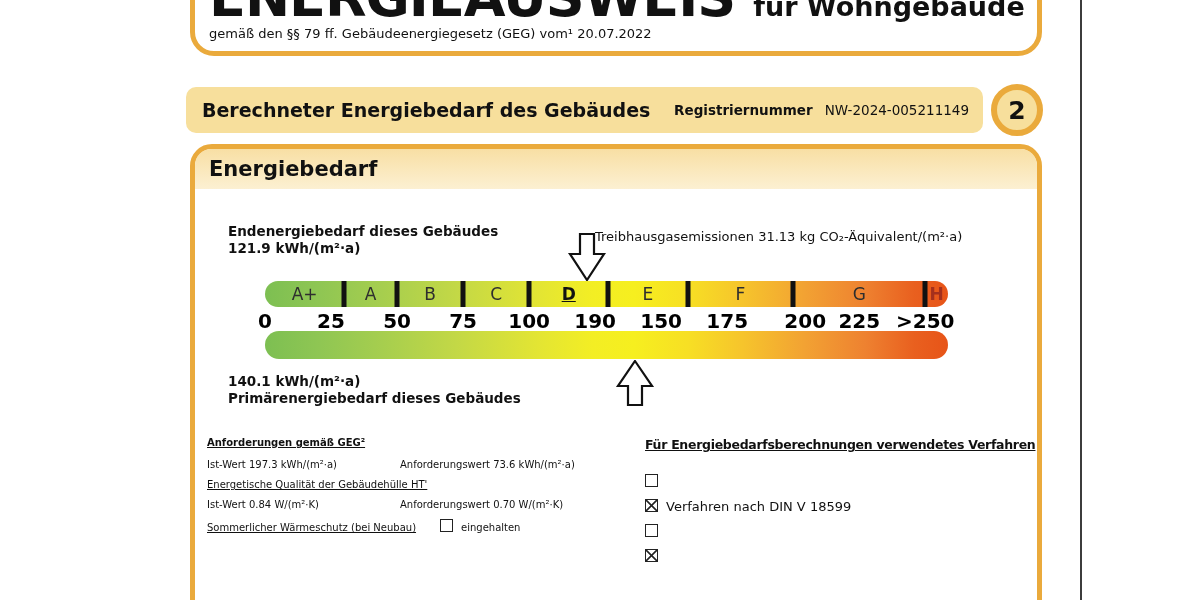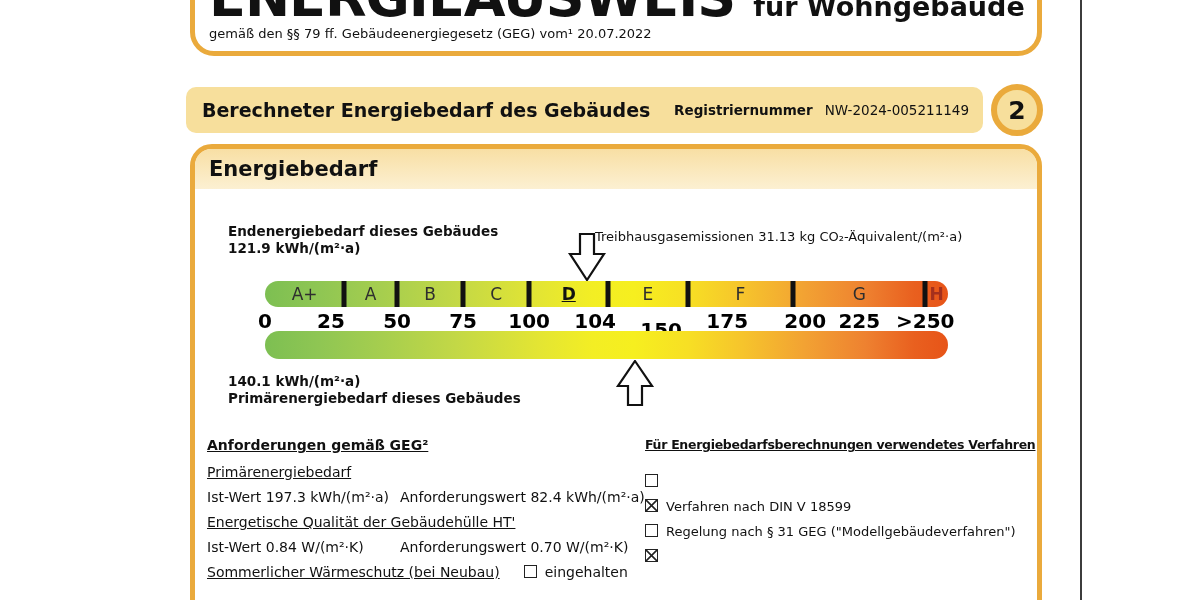--- a/index.html
+++ b/index.html
@@ -65,21 +65,21 @@
   .letter.cur { font-weight:bold; text-decoration:underline; color:#111; }
   .letter.hot { color:#A5301C; font-weight:bold; }
   .number-row { position:absolute; left:0; top:76px; width:100%; height:22px; }
   .num { position:absolute; top:0; transform:translateX(-50%); font-weight:bold; font-size:20px; color:#000; white-space:nowrap; }
   .bottom-band { position:absolute; left:0; top:98px; width:100%; height:28px; border-radius:14px; }
   .arrow { position:absolute; }
   .arrow.down { top:0; }
   .arrow.up { top:127px; }
 
   
-  .req-col  { position:absolute; left:12px;  top:288px; font-size:14px; }
+  .req-col  { position:absolute; left:12px;  top:288px; font-size:10px; }
   .proc-col { position:absolute; left:450px; top:288px; font-size:13px; width:392px; }
   .col-heading { font-weight:bold; text-decoration:underline; margin-bottom:11px; white-space:nowrap; }
   .proc-col .col-heading { margin-bottom:22px; font-size:12.5px; letter-spacing:-0.3px; }
   .req-row { margin-bottom:9px; white-space:nowrap; }
   .ul { text-decoration:underline; }
   .ist { display:inline-block; width:193px; }
   .proc-item { margin-bottom:10px; white-space:nowrap; }
   .cb {
     display:inline-block; width:11px; height:11px; border:1.5px solid #222;
     margin-right:8px; vertical-align:-1px; background-color:#fff;
@@ -148,52 +148,51 @@
           <span class="letter" style="left: 87.007%;">G</span>
           <div class="tick" style="left: 96.6744%;"></div>
           <span class="letter hot" style="left: 98.3372%;">H</span>
         </div>
       <div class="number-row">
           <span class="num" style="left: 0%;">0</span>
           <span class="num" style="left: 9.66744%;">25</span>
           <span class="num" style="left: 19.3349%;">50</span>
           <span class="num" style="left: 29.0023%;">75</span>
           <span class="num" style="left: 38.6698%;">100</span>
-          <span class="num" style="left: 48.3372%;">104</span>
-          <span class="num" style="left: 58.0046%; margin-top: 9px;">150</span>
+          <span class="num" style="left: 48.3372%;">190</span>
+          <span class="num" style="left: 58.0046%;">150</span>
           <span class="num" style="left: 67.6721%; text-align: right;">175</span>
           <span class="num" style="left: 77.3395%; margin-left: 12px;">200</span>
           <span class="num" style="left: 87.007%;">225</span>
           <span class="num" style="left: 96.6744%;">&gt;250</span>
         </div>
       <div class="bottom-band scale-gradient"></div>
       <svg class="arrow up" width="40" height="46" viewBox="0 0 40 46" style="left: calc(54.1763% - 20px);">
         <polygon points="20,1 37,26 27,26 27,45 13,45 13,26 3,26" fill="#ffffff" stroke="#111111" stroke-width="2.2" stroke-linejoin="miter"></polygon>
       </svg>
     </div>
 
     <div class="prim-label">
       <div>140.1 kWh/(m²·a)</div>
       <div>Primärenergiebedarf dieses Gebäudes</div>
     </div>
 
     <div class="req-col">
       <div class="col-heading">Anforderungen gemäß GEG²</div>
       <div id="req-rows">
-          <div class="req-row"><span class="ul">Primärenergiebedarf</span></div>
-          <div class="req-row"><span class="ist">Ist-Wert 197.3 kWh/(m²·a)</span><span>Anforderungswert 82.4 kWh/(m²·a)</span></div>
+          <div class="req-row"><span class="ist">Ist-Wert 197.3 kWh/(m²·a)</span><span>Anforderungswert 73.6 kWh/(m²·a)</span></div>
           <div class="req-row"><span class="ul">Energetische Qualität der Gebäudehülle HT'</span></div>
           <div class="req-row"><span class="ist">Ist-Wert 0.84 W/(m²·K)</span><span>Anforderungswert 0.70 W/(m²·K)</span></div>
           <div class="req-row"><span class="ul">Sommerlicher Wärmeschutz (bei Neubau)</span><span class="cb"></span><span>eingehalten</span></div>
         </div>
     </div>
 
     <div class="proc-col">
       <div class="col-heading">Für Energiebedarfsberechnungen verwendetes Verfahren</div>
       <div id="proc-items">
           <div class="proc-item"><span class="cb"></span></div>
           <div class="proc-item"><span class="cb checked"></span><span>Verfahren nach DIN V 18599</span></div>
-          <div class="proc-item"><span class="cb"></span><span>Regelung nach § 31 GEG ("Modellgebäudeverfahren")</span></div>
+          <div class="proc-item"><span class="cb"></span></div>
           <div class="proc-item"><span class="cb checked"></span></div>
         </div>
     </div>
   </div>
 </div>
 
 </body></html>

